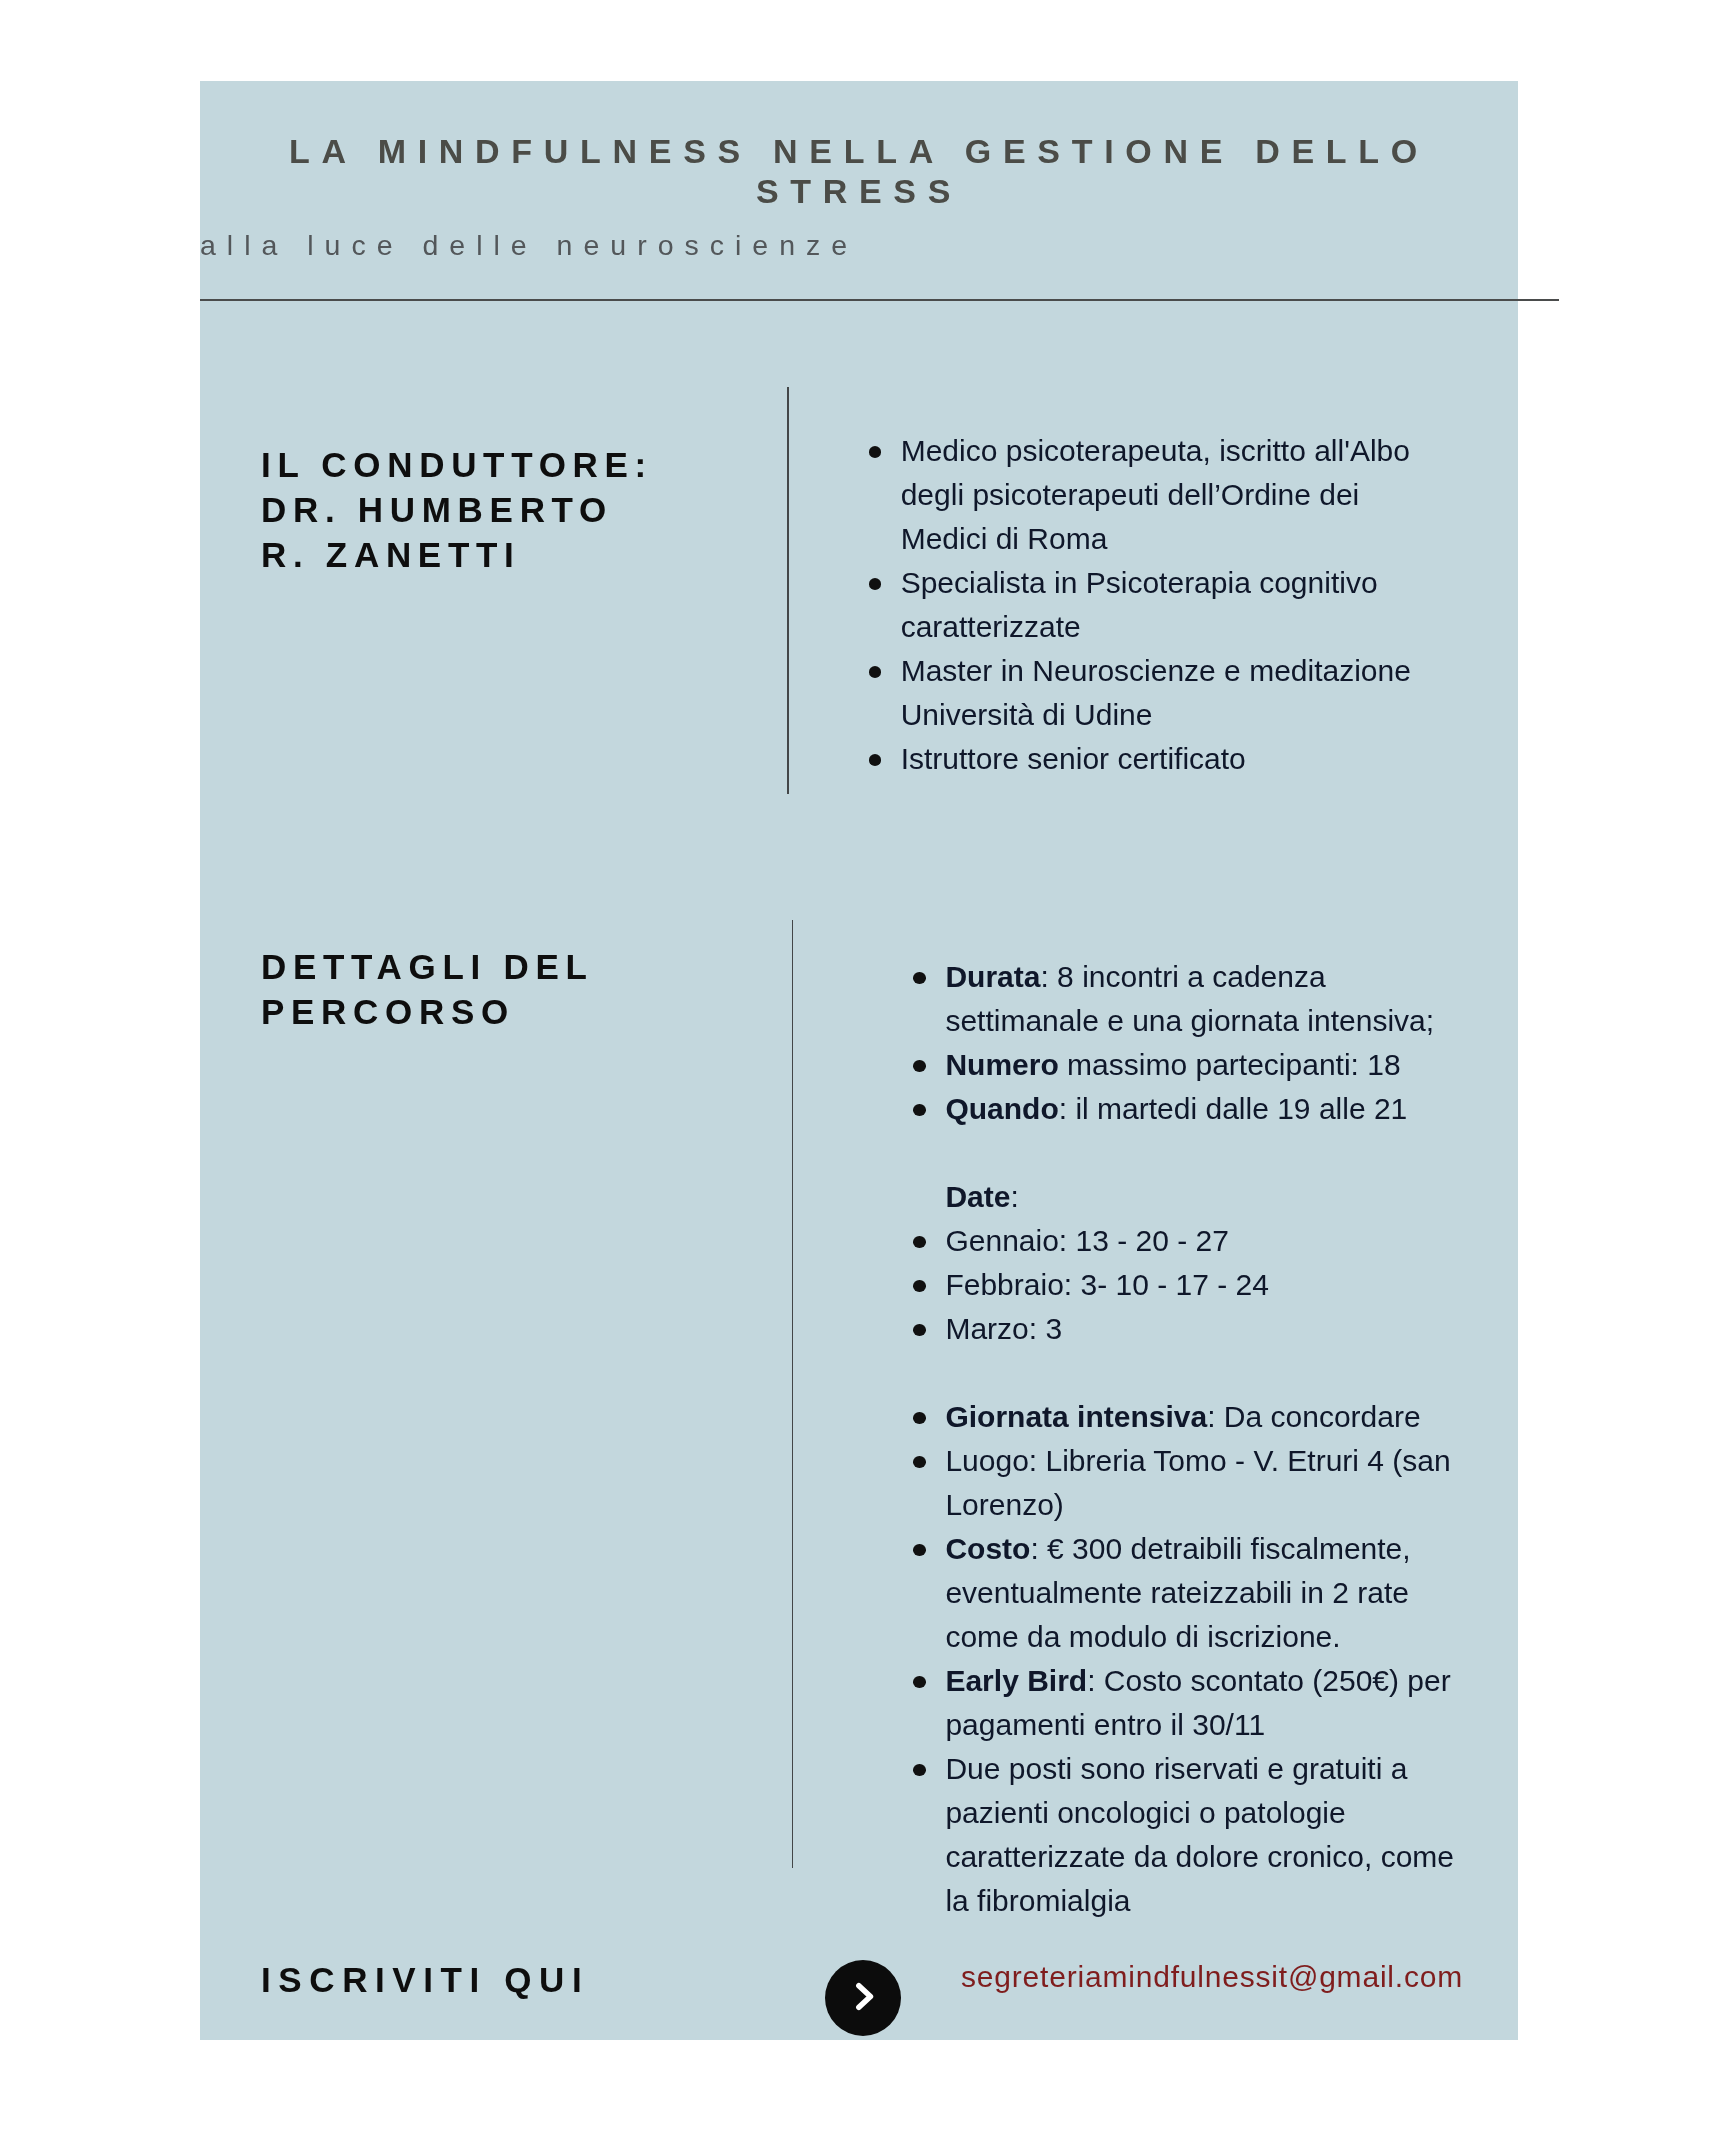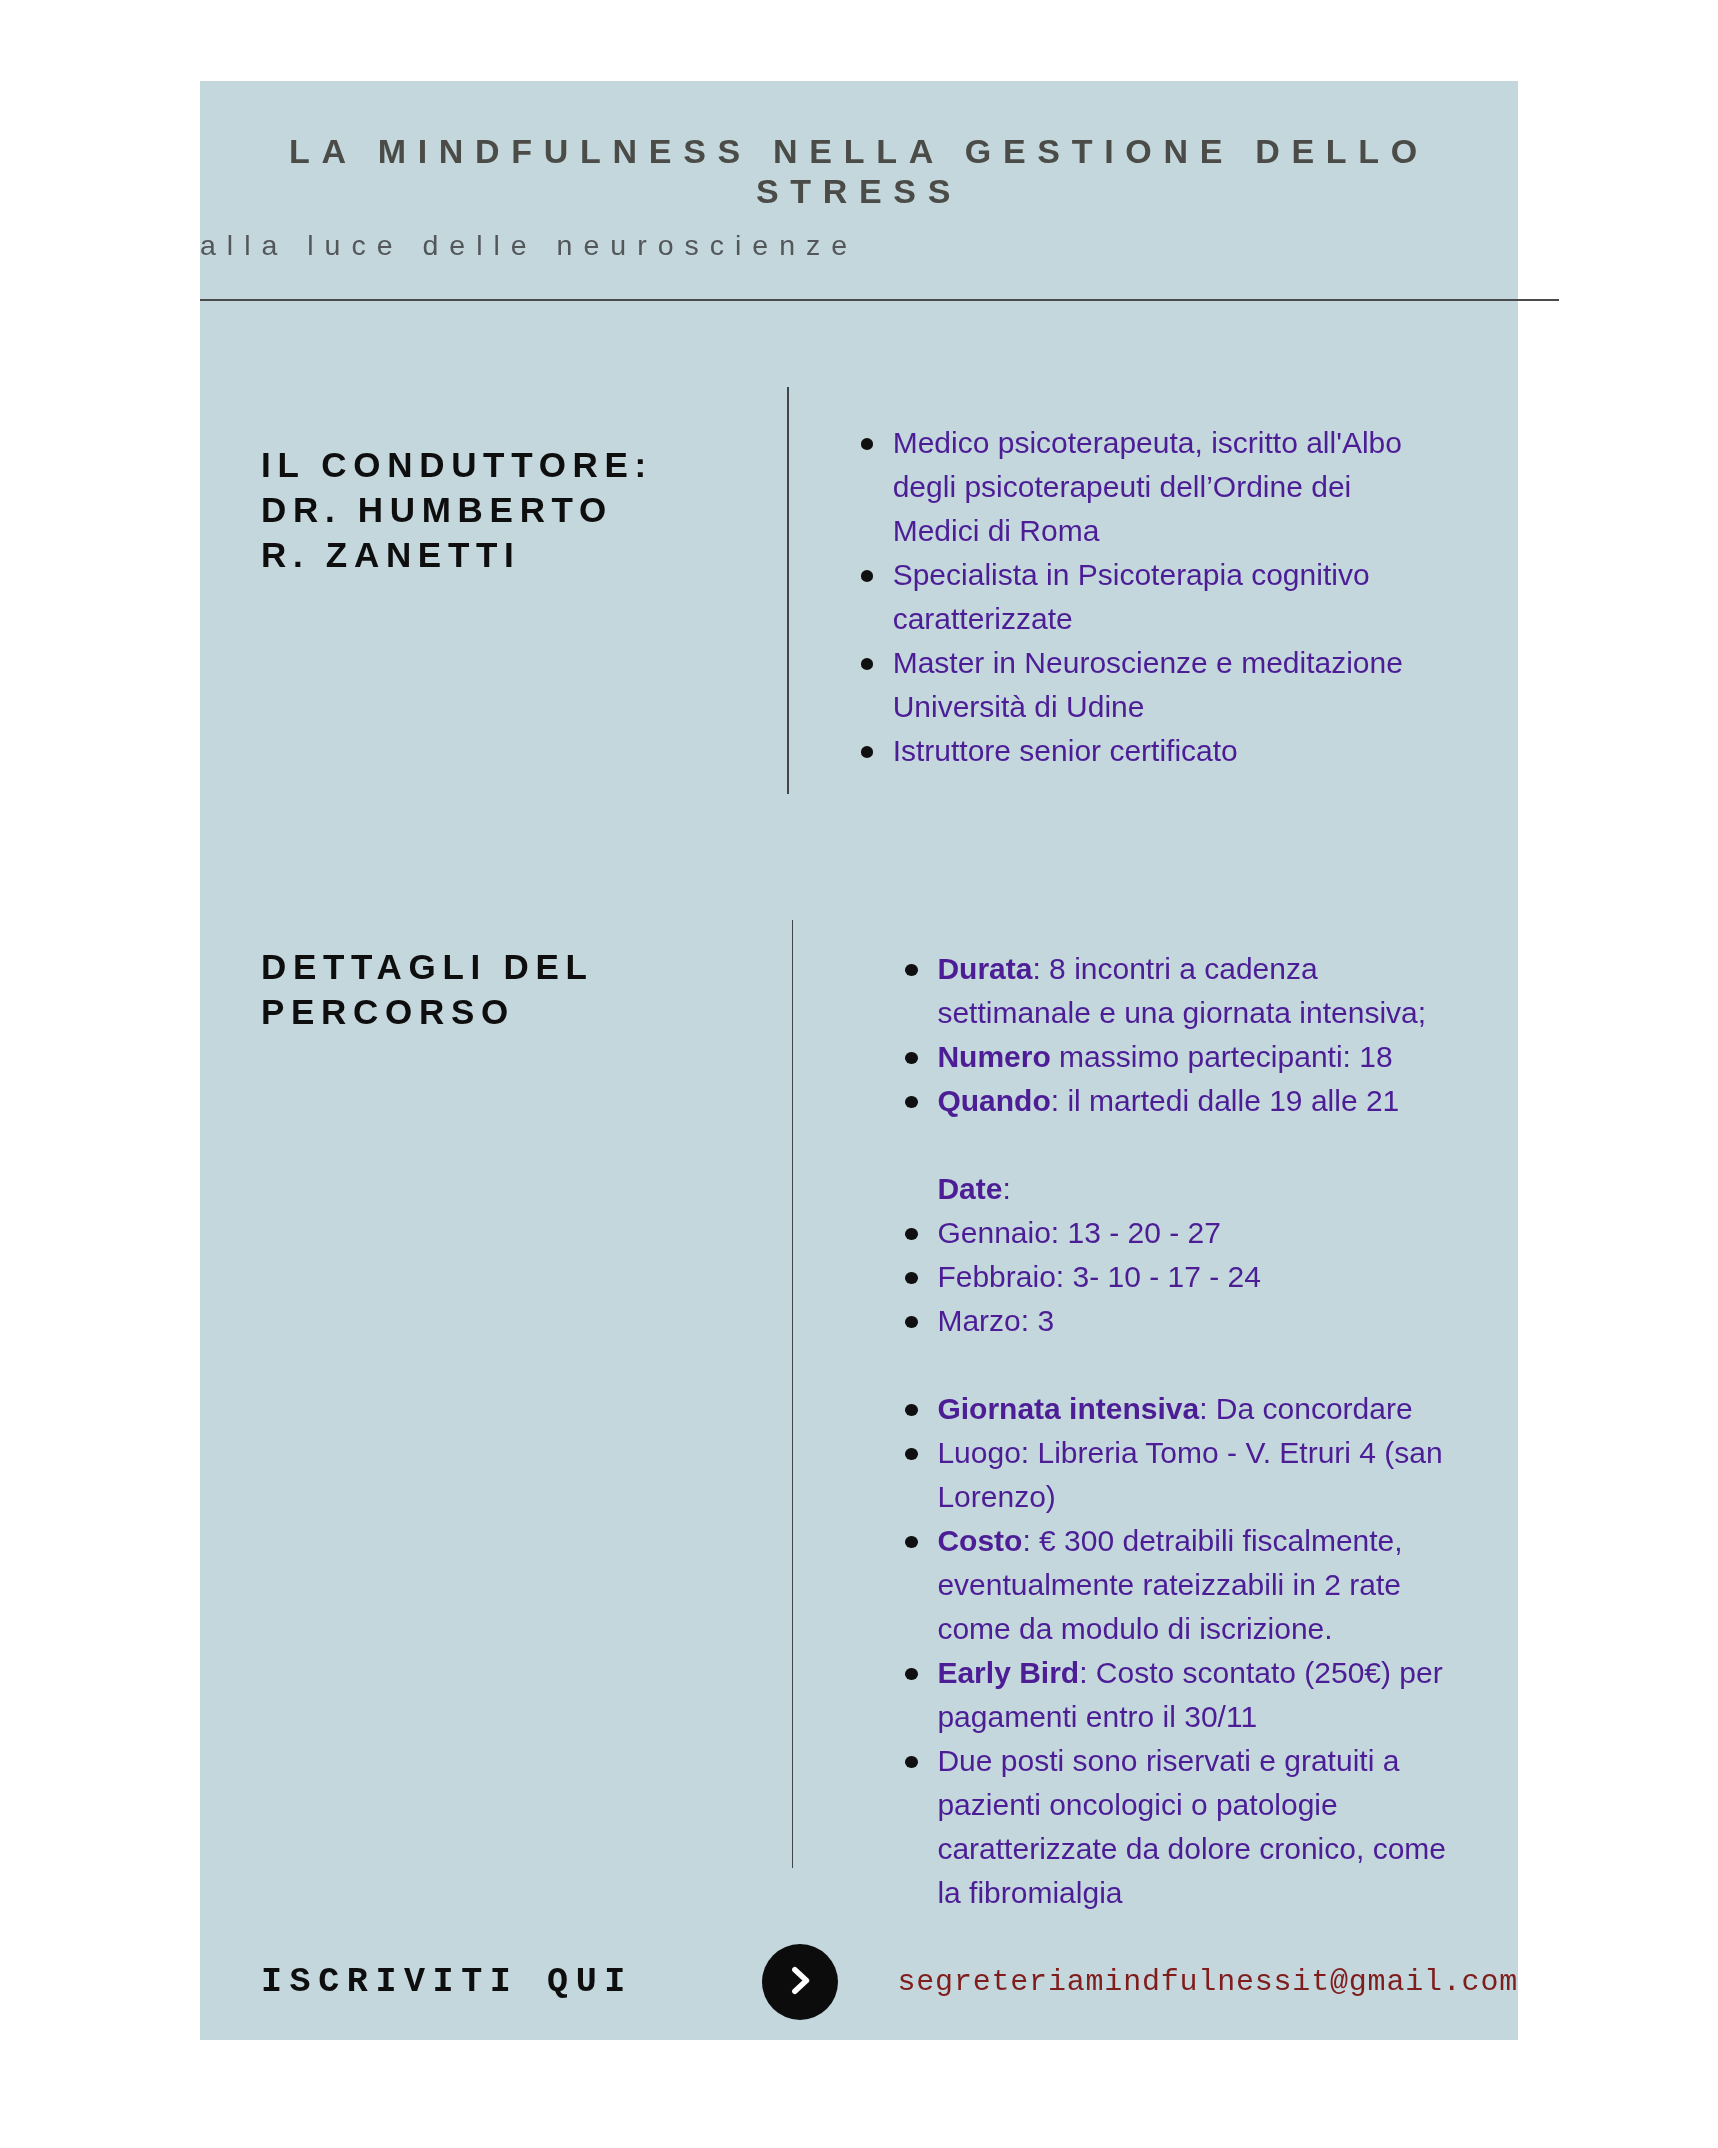--- a/index.html
+++ b/index.html
@@ -46,35 +46,35 @@
     color:#0e0e0e;
     white-space:pre-line;
   }
   .vline { width:1.7px; background:#434648; flex:none; }
   .sec1 .vline { height:407px; }
   .sec2 .vline { height:948px; }
   .right { box-sizing:border-box; padding-left:104px; width:826px; }
   .sec1 .right { padding-top:34px; }
   .sec2 .right { padding-top:27px; }
   ul.blist {
-    list-style:none; margin:0; padding:0;
+    list-style:none; margin:8px; padding:0;
     font-size:30px; line-height:44px;
-    color:#4c1d95;
+    color:#0f172a;
   }
   ul.blist li { position:relative; max-width:688px; white-space:pre-line; }
   li.bullet::before {
     content:""; position:absolute;
     left:-32px; top:17px;
     width:12.6px; height:11.7px;
     border-radius:50%;
     background:#101010;
   }
   li.gap { height:44px; }
   .b { font-weight:bold; }
-  .footer { display:flex; align-items:center; margin:29px 0 0 61px;font-family:Liberation Mono, monospace; }
+  .footer { display:flex; margin:29px 0 0 61px; }
   .cta {
     width:602px;
     font-size:35px; font-weight:bold;
     letter-spacing:7.6px; color:#0e0e0e;
   }
   .arrow-btn {
     width:76px; height:76px; flex:none;
     margin-left:-38px;
     border-radius:50%;
     background:#0c0c0c;

